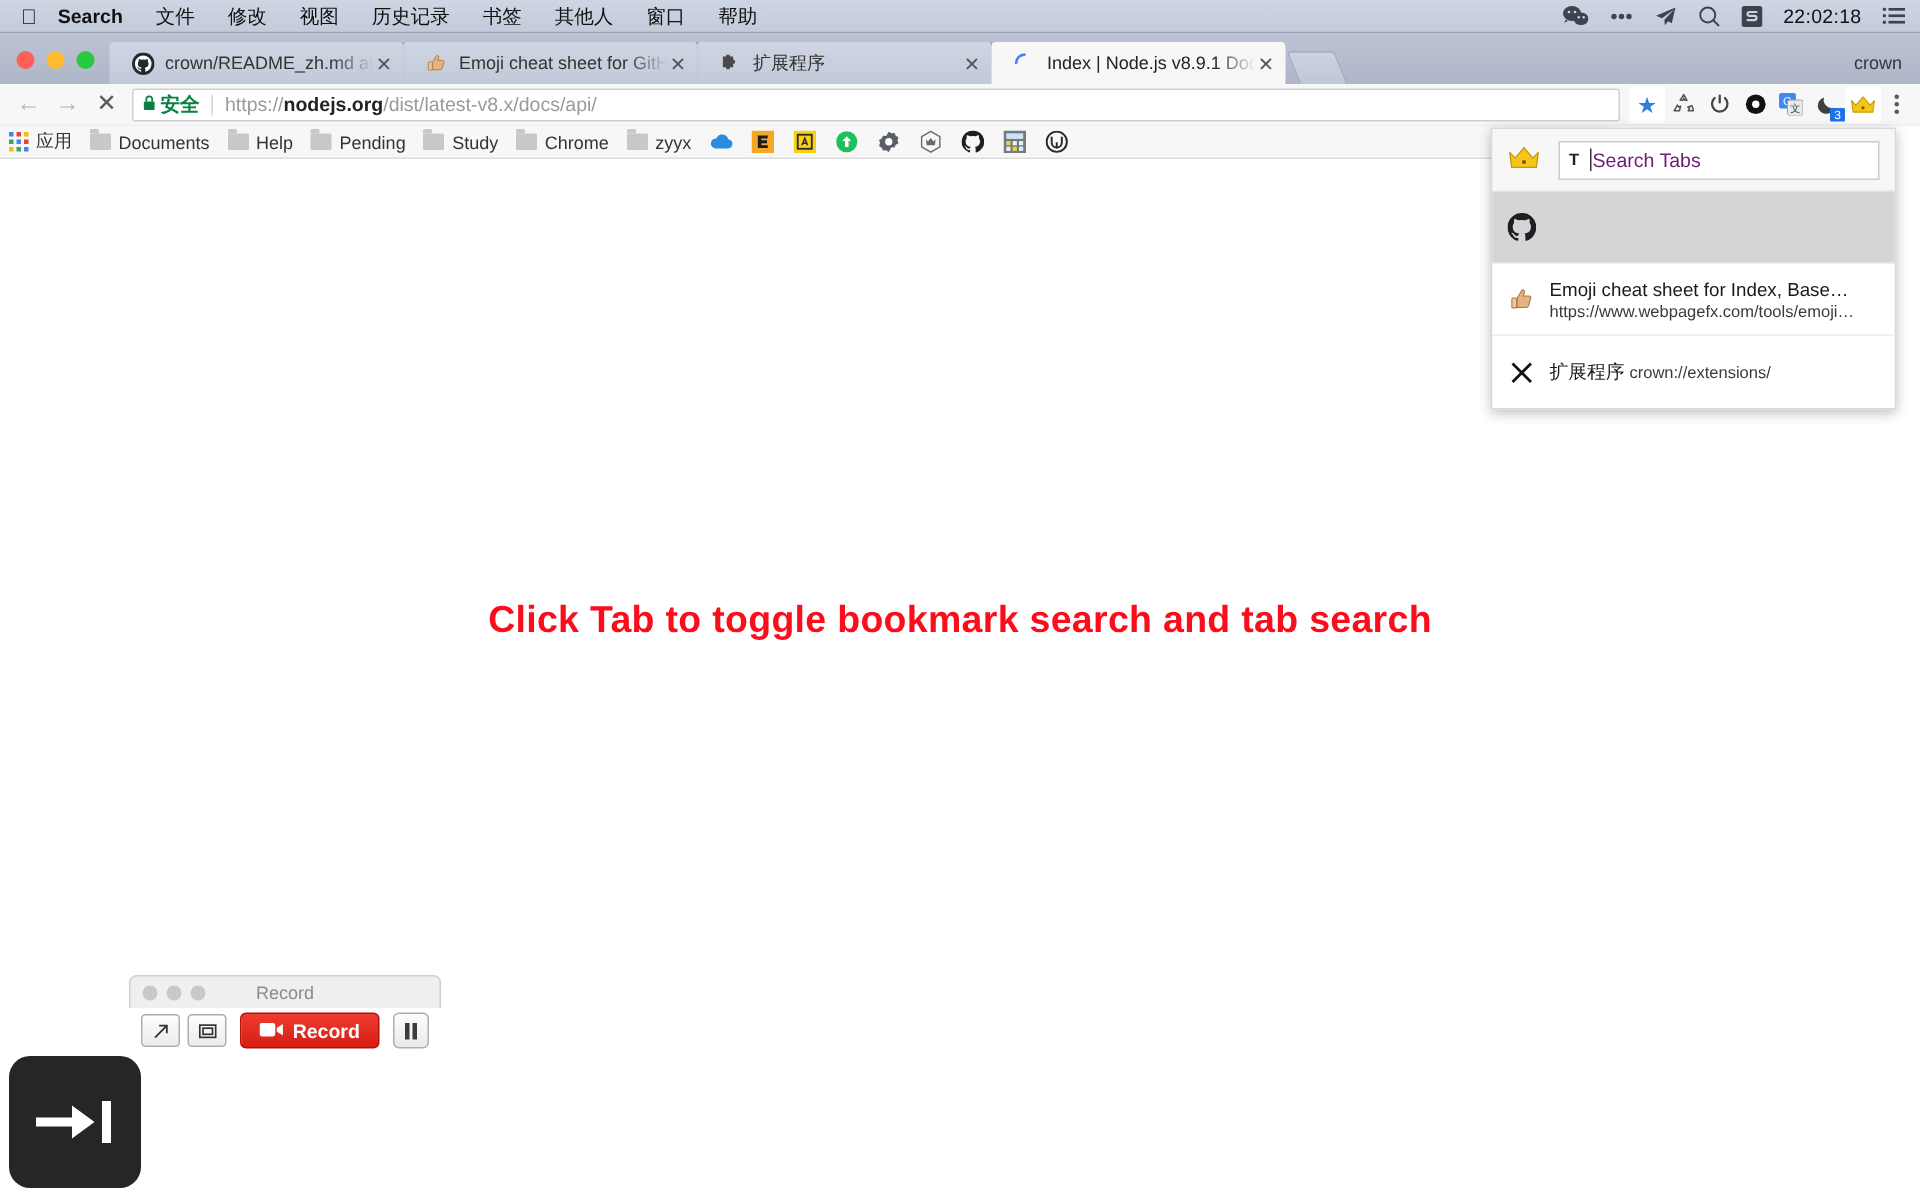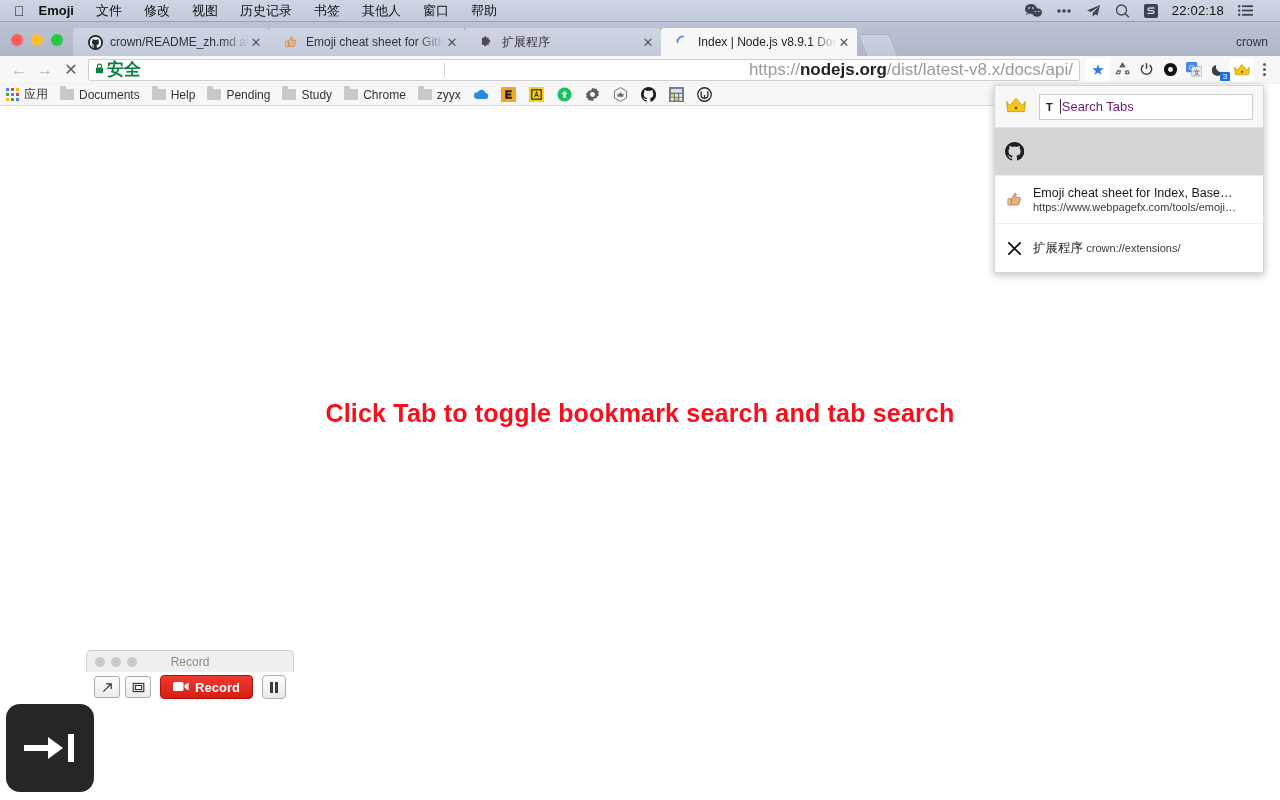--- a/index.html
+++ b/index.html
@@ -17,21 +17,21 @@
     background: linear-gradient(to bottom, #ced5e3 0%, #c3cbdb 100%);
     border-bottom: 1px solid #9aa2b4;
     display: flex; align-items: center;
     font-size: 13px; color: #111;
   }
   .menubar .apple { margin: 0 14px 0 14px; font-size: 14px; line-height: 1; }
   .menubar .mi { margin-right: 22px; white-space: nowrap; }
   .menubar .mi.bold { font-weight: bold; }
   .menubar .right {
     margin-left: auto; display: flex; align-items: center;
-    gap: 14px; padding-right: 27px;
+    gap: 14px; padding-right: 10px;
   }
   .menubar .right .sicon { font-size: 13px; line-height: 1; display: flex; align-items: center; }
   .menubar .clock { font-size: 13px; letter-spacing: .2px; }
 
   
   .tabstrip {
     position: absolute; top: 22px; left: 0;
     width: 1280px; height: 34px;
     background: linear-gradient(to bottom, #bcc3d4 0%, #aeb6c9 100%);
     display: flex; align-items: flex-end;
@@ -104,21 +104,21 @@
   .navbtn {
     width: 26px; height: 24px; display: flex; align-items: center; justify-content: center;
     font-size: 16px; color: #b3b3b3; line-height: 1;
   }
   .navbtn.enabled { color: #5a5a5a; }
   .omnibox {
     flex: 1 1 auto; height: 22px;
     background: #fff; border: 1px solid #cfcfcf; border-radius: 2px;
     display: flex; align-items: center;
     margin: 0 6px 0 4px; padding: 0 6px;
-    font-size: 17px; overflow: hidden; justify-content: space-between;
+    font-size: 13px; overflow: hidden;
   }
   .secure { display: flex; align-items: center; color: #0b8043; font-weight: 600; white-space: nowrap; }
   .lock-ico { margin-right: 3px; font-size: 11px; }
   .url-sep { width: 1px; height: 14px; background: #d4d4d4; margin: 0 8px; }
   .url { color: #9a9a9a; white-space: nowrap; }
   .url b { color: #222; font-weight: 700; }
   .star-btn { width: 24px; height: 24px; display: flex; align-items: center; justify-content: center;
     font-size: 15px; color: #2f7de1; background: #fff; }
   .ext { width: 24px; height: 24px; display: flex; align-items: center; justify-content: center;
     position: relative; font-size: 14px; line-height: 1; color: #444; }
@@ -291,21 +291,21 @@
   }
   .tabkey .bar {
     position: absolute; left: 44px; top: -1px; width: 6px; height: 28px; background: #fff;
   }
 </style>
 </head>
 <body>
 
 <div class="menubar">
   <span class="apple"></span>
-  <span class="mi bold">Emoji</span>
+  <span class="mi bold">Search</span>
   <span class="mi">文件</span>
   <span class="mi">修改</span>
   <span class="mi">视图</span>
   <span class="mi">历史记录</span>
   <span class="mi">书签</span>
   <span class="mi">其他人</span>
   <span class="mi">窗口</span>
   <span class="mi">帮助</span>
   <span class="right">
     <span class="sicon">

